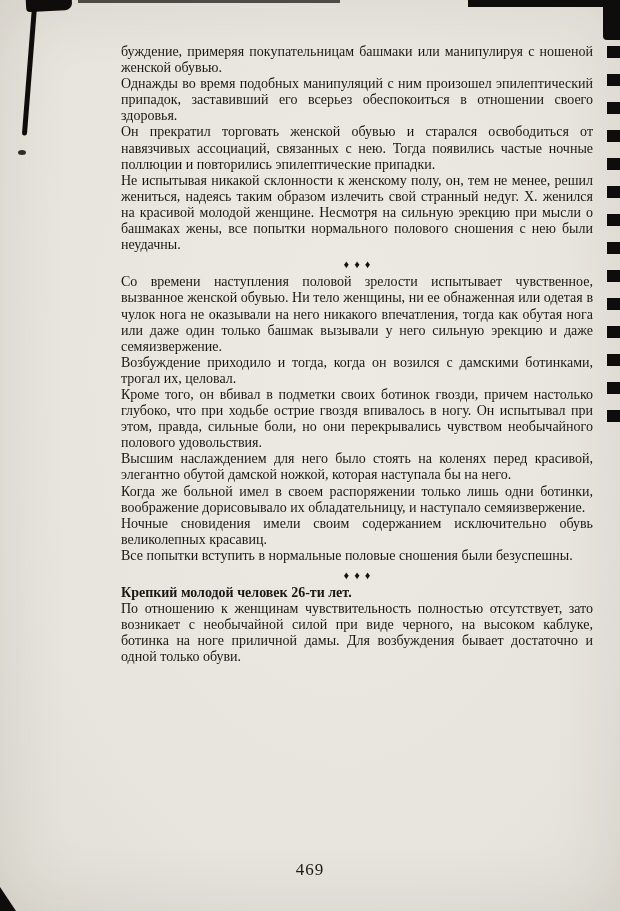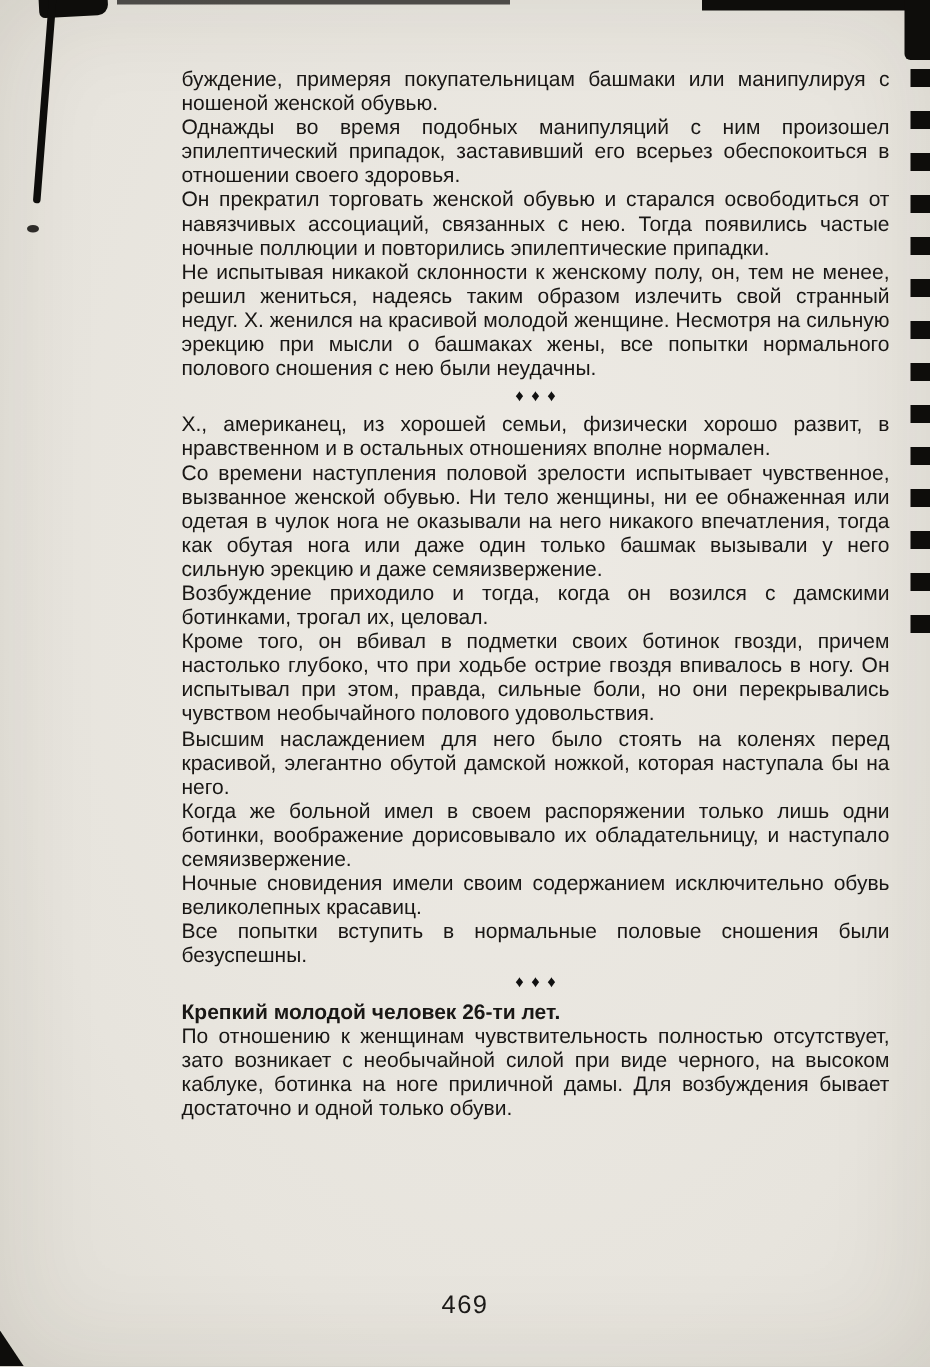--- a/index.html
+++ b/index.html
@@ -5,21 +5,21 @@
 <style>
   html,body{margin:0;padding:0;background:#c9c7c2;}
   .sheet{
     position:relative;
     width:620px;height:911px;
     margin:0 auto;
     background:#e9e6e0;
     background-image:radial-gradient(ellipse at 55% 40%, #edeae4 0%, #e7e4dd 70%, #e0ddd5 100%);
     overflow:hidden;
     box-shadow:inset 0 0 70px rgba(60,50,30,0.10);
-    font-family:Liberation Sans, sans-serif;
+    font-family:Liberation Serif, serif;
     color:#191715;
   }
   .text-block{
     position:absolute;
     left:121px;top:44px;width:472px;
     font-size:14px;line-height:16.1px;
     text-align:justify;
     -webkit-font-smoothing:antialiased;
   }
   .text-block p{margin:0;}
@@ -70,21 +70,20 @@
     <div class="artifact a-right-dashes"></div>
     <div class="artifact a-bottom-left"></div>
   </div>
 
   <div class="text-block">
       <p class="block-para">буждение, примеряя покупательницам башмаки или манипулируя с ношеной женской обувью.</p>
       <p class="block-para">Однажды во время подобных манипуляций с ним произошел эпилептический припадок, заставивший его всерьез обеспокоиться в отношении своего здоровья.</p>
       <p class="block-para">Он прекратил торговать женской обувью и старался освободиться от навязчивых ассоциаций, связанных с нею. Тогда появились частые ночные поллюции и повторились эпилептические припадки.</p>
       <p class="block-para">Не испытывая никакой склонности к женскому полу, он, тем не менее, решил жениться, надеясь таким образом излечить свой странный недуг. Х. женился на красивой молодой женщине. Несмотря на сильную эрекцию при мысли о башмаках жены, все попытки нормального полового сношения с нею были неудачны.</p>
       <p class="block-separator">♦♦♦</p>
-      <p class="block-para">Х., американец, из хорошей семьи, физически хорошо развит, в нравственном и в остальных отношениях вполне нормален.</p>
       <p class="block-para">Со времени наступления половой зрелости испытывает чувственное, вызванное женской обувью. Ни тело женщины, ни ее обнаженная или одетая в чулок нога не оказывали на него никакого впечатления, тогда как обутая нога или даже один только башмак вызывали у него сильную эрекцию и даже семяизвержение.</p>
       <p class="block-para">Возбуждение приходило и тогда, когда он возился с дамскими ботинками, трогал их, целовал.</p>
       <p class="block-para">Кроме того, он вбивал в подметки своих ботинок гвозди, причем настолько глубоко, что при ходьбе острие гвоздя впивалось в ногу. Он испытывал при этом, правда, сильные боли, но они перекрывались чувством необычайного полового удовольствия.</p>
       <p class="block-para">Высшим наслаждением для него было стоять на коленях перед красивой, элегантно обутой дамской ножкой, которая наступала бы на него.</p>
       <p class="block-para">Когда же больной имел в своем распоряжении только лишь одни ботинки, воображение дорисовывало их обладательницу, и наступало семяизвержение.</p>
       <p class="block-para">Ночные сновидения имели своим содержанием исключительно обувь великолепных красавиц.</p>
       <p class="block-para">Все попытки вступить в нормальные половые сношения были безуспешны.</p>
       <p class="block-separator">♦♦♦</p>
       <p class="block-heading">Крепкий молодой человек 26-ти лет.</p>
       <p class="block-para">По отношению к женщинам чувствительность полностью отсутствует, зато возникает с необычайной силой при виде черного, на высоком каблуке, ботинка на ноге приличной дамы. Для возбуждения бывает достаточно и одной только обуви.</p>

